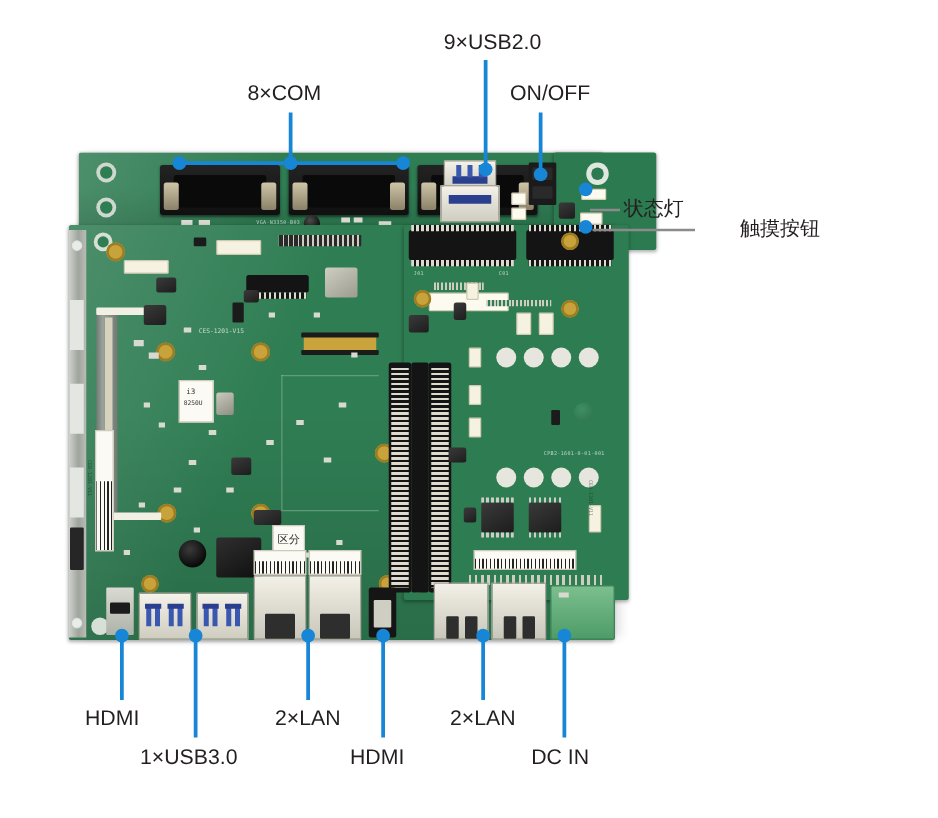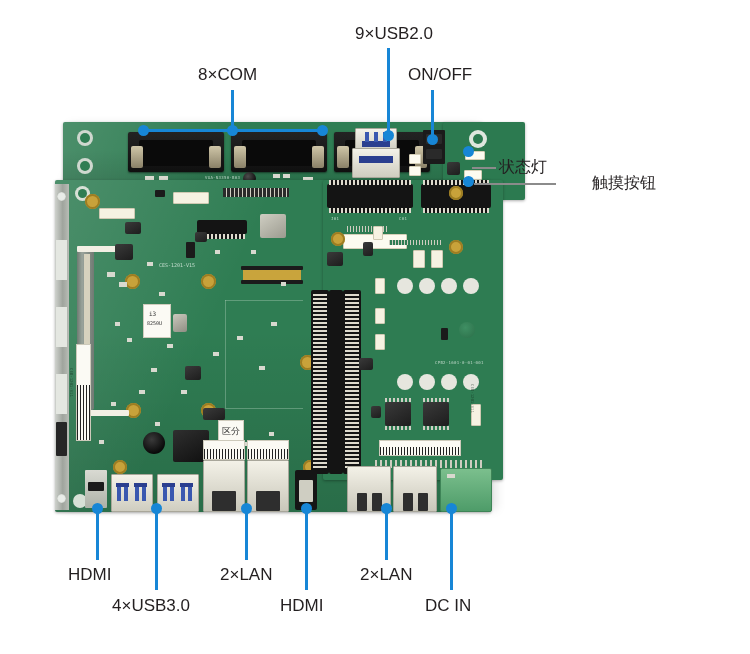--- a/index.html
+++ b/index.html
@@ -412,19 +412,19 @@
   <div class="dot" style="left:446px;top:503px;"></div>
 
   <div class="label" style="left:198px;top:66px;">8×COM</div>
   <div class="label" style="left:355px;top:25px;">9×USB2.0</div>
   <div class="label" style="left:408px;top:66px;">ON/OFF</div>
 
   <div class="label cn" style="left:499px;top:159px;">状态灯</div>
   <div class="label cn" style="left:592px;top:175px;">触摸按钮</div>
 
   <div class="label" style="left:68px;top:566px;">HDMI</div>
-  <div class="label" style="left:112px;top:597px;">4×USB3.0</div>
+  <div class="label" style="left:112px;top:597px;">1×USB3.0</div>
   <div class="label" style="left:220px;top:566px;">2×LAN</div>
   <div class="label" style="left:280px;top:597px;">HDMI</div>
   <div class="label" style="left:360px;top:566px;">2×LAN</div>
   <div class="label" style="left:425px;top:597px;">DC IN</div>
 
 </div>
 
 </body></html>

